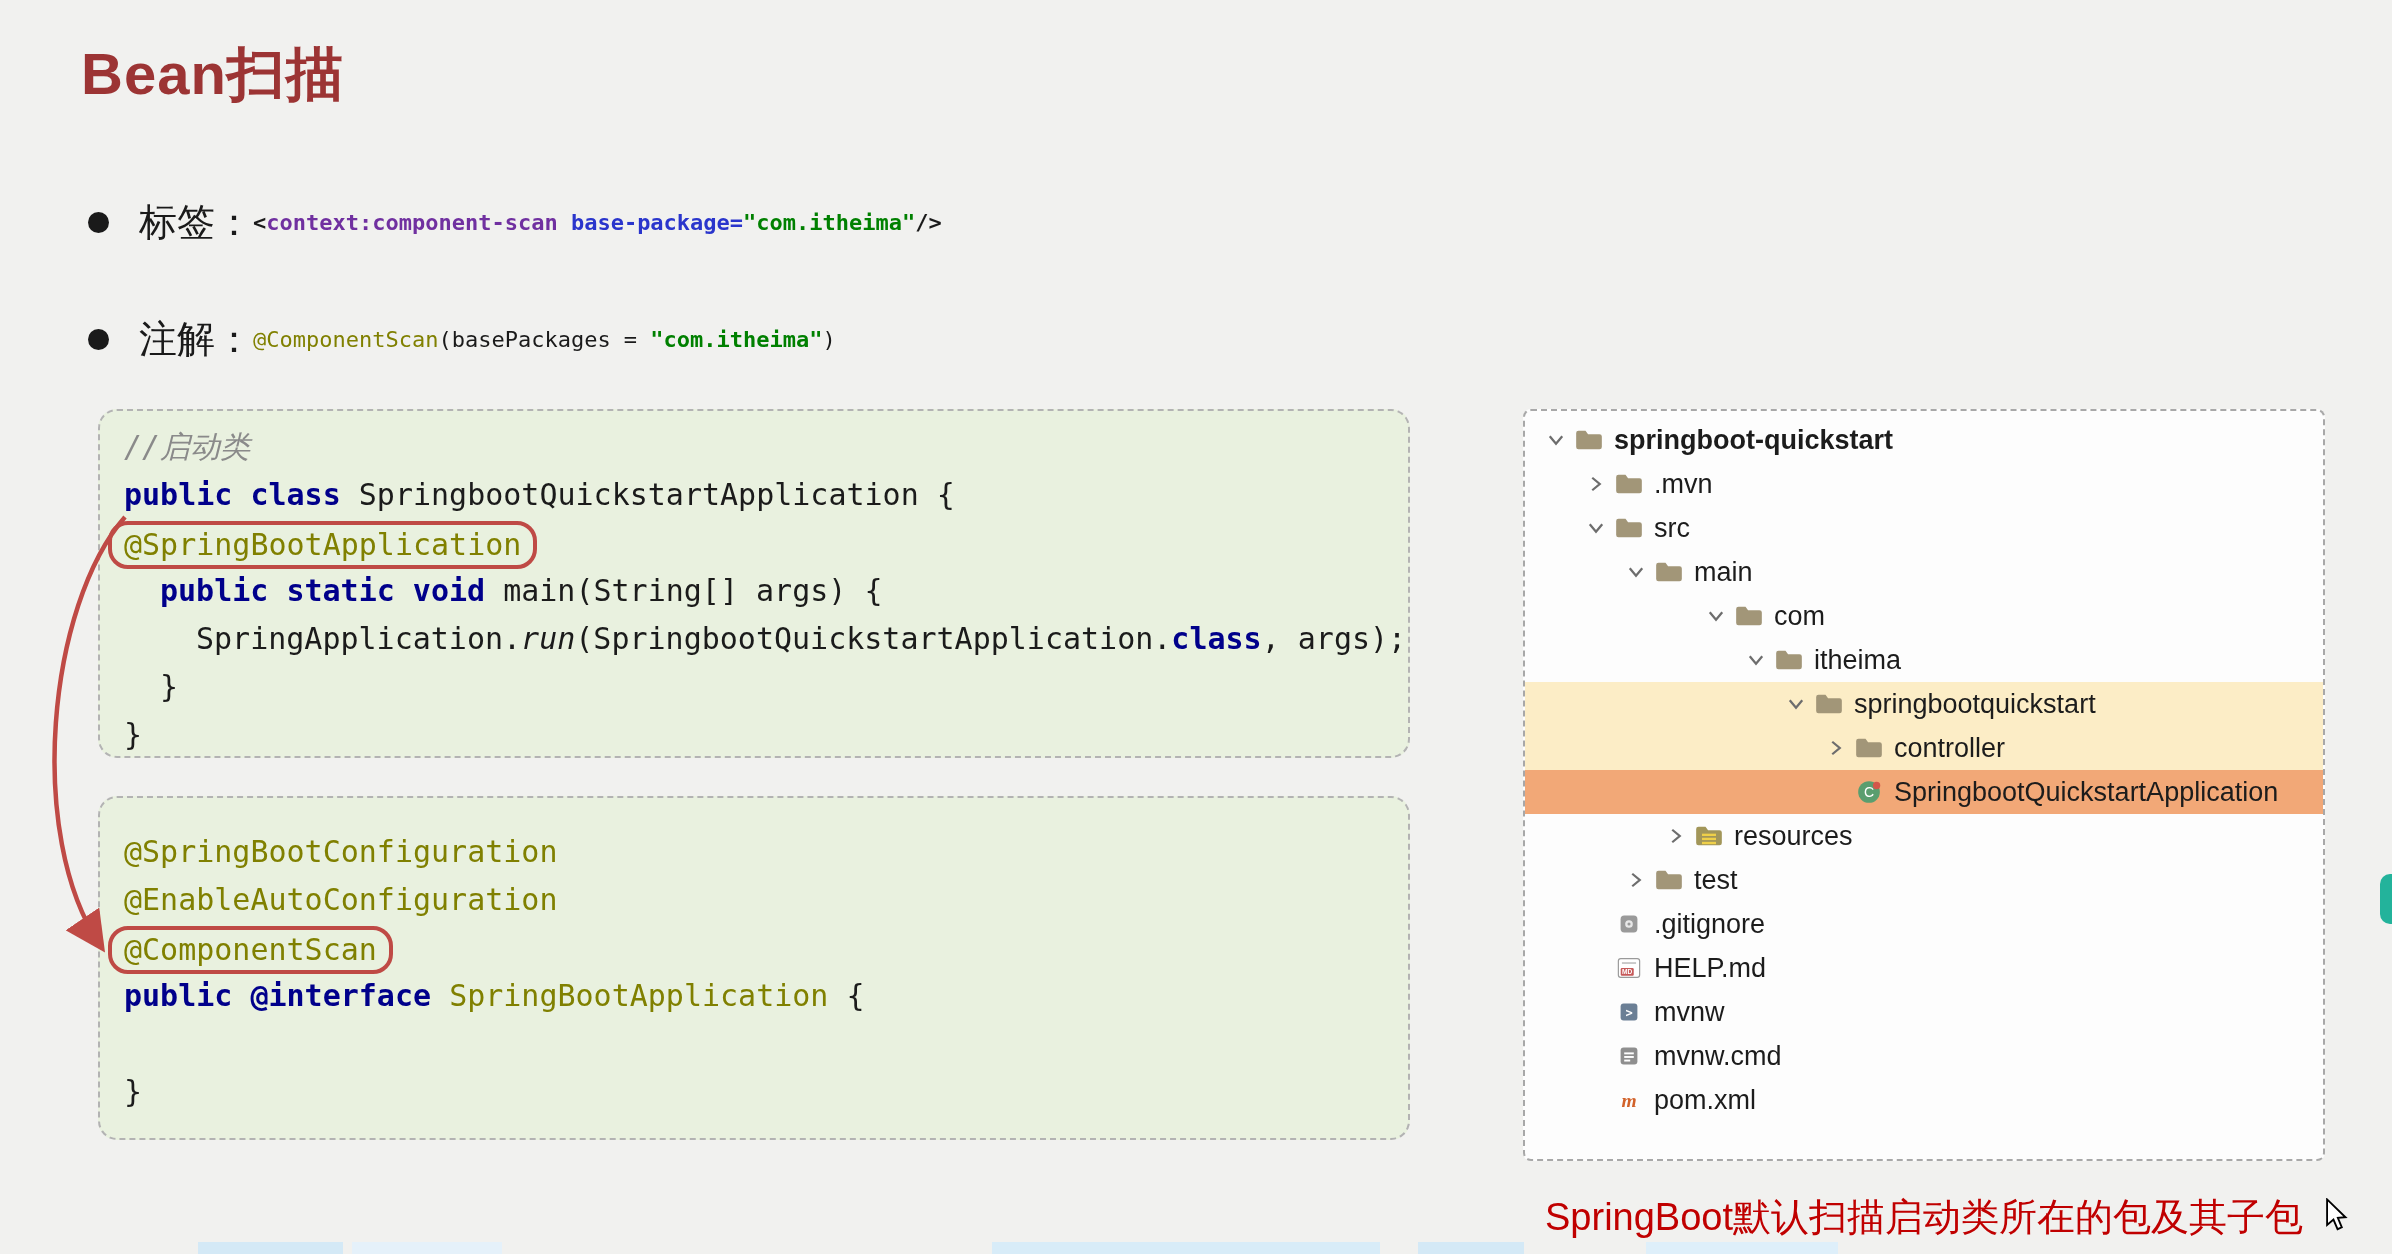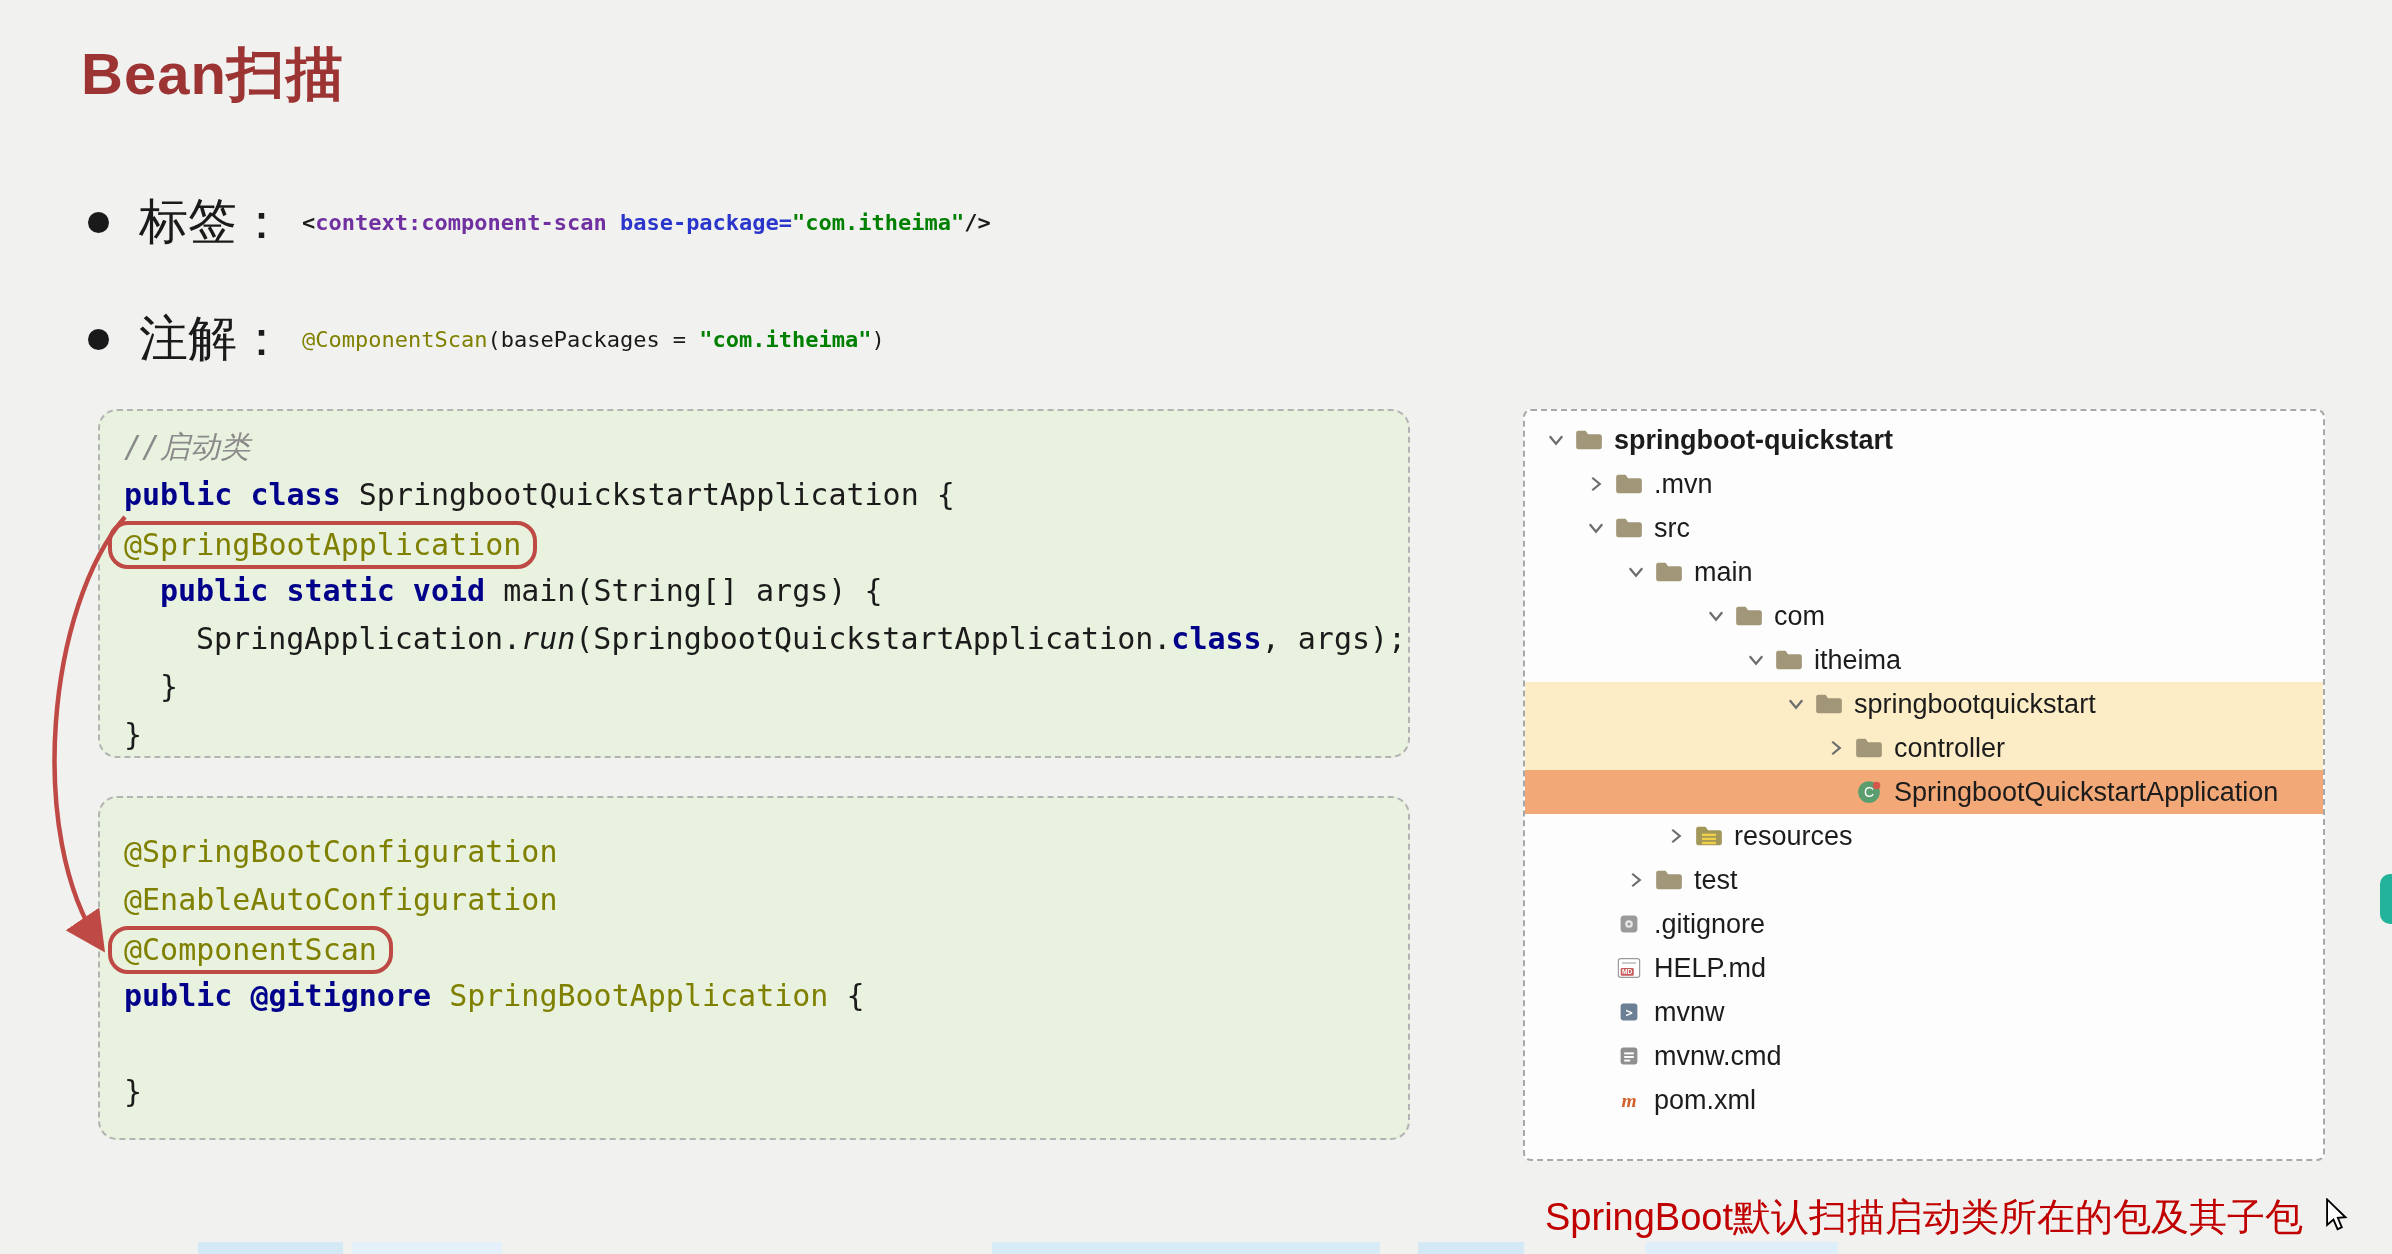--- a/index.html
+++ b/index.html
@@ -16,21 +16,21 @@
     position:absolute; left:81px; top:42px;
     font-size:58px; font-weight:bold; line-height:64px;
     color:var(--title,#9c3434); letter-spacing:1px;
   }
 
   
   .bullet-row { position:absolute; left:88px; height:56px; display:flex; align-items:center; }
   .row-tag  { top:194px; }
   .row-anno { top:311px; }
   .bullet-dot { width:21px; height:21px; border-radius:50%; background:#1a1a1a; margin-right:30px; flex:0 0 auto; }
-  .bullet-label { font-size:49px; margin-right:16px; white-space:pre; }
+  .bullet-label { font-size:38px; white-space:pre; }
   .code-inline { font-family:"DejaVu Sans Mono", monospace; font-size:22px; white-space:pre; }
   .bold { font-weight:bold; }
   .italic { font-style:italic; }
 
   .c-purple { color:var(--xml-tag,#7030a0); }
   .c-blue   { color:var(--xml-attr,#2a35cc); }
   .c-green  { color:var(--string-green,#008000); }
   .c-olive  { color:var(--annotation-olive,#808000); }
   .c-navy   { color:var(--keyword-navy,#00008b); }
 
@@ -113,21 +113,21 @@
   <div class="code-line ind1"><span class="c-navy bold">public static void </span><span>main(String[] args) {</span></div>
   <div class="code-line ind2"><span>SpringApplication.</span><span class="italic">run</span><span>(SpringbootQuickstartApplication.</span><span class="c-navy bold">class</span><span>, args);</span></div>
   <div class="code-line ind1">}</div>
   <div class="code-line">}</div>
 </section>
 
 <section class="code-block block-annotation">
   <div class="code-line c-olive">@SpringBootConfiguration</div>
   <div class="code-line c-olive">@EnableAutoConfiguration</div>
   <div class="code-line"><span class="ring c-olive">@ComponentScan</span></div>
-  <div class="code-line"><span class="c-navy bold">public </span><span class="c-navy bold">@gitignore </span><span class="c-olive">SpringBootApplication</span><span> {</span></div>
+  <div class="code-line"><span class="c-navy bold">public </span><span class="c-navy bold">@interface </span><span class="c-olive">SpringBootApplication</span><span> {</span></div>
   <div class="code-line"></div>
   <div class="code-line">}</div>
 </section>
 
 <svg class="scan-arrow" viewBox="0 0 180 560">
   <defs>
     <marker id="arrowhead" markerWidth="10" markerHeight="9" refX="7" refY="4.5" orient="auto">
       <path d="M0 0 L9 4.5 L0 9 Z" fill="#bf4a45"></path>
     </marker>
   </defs>

